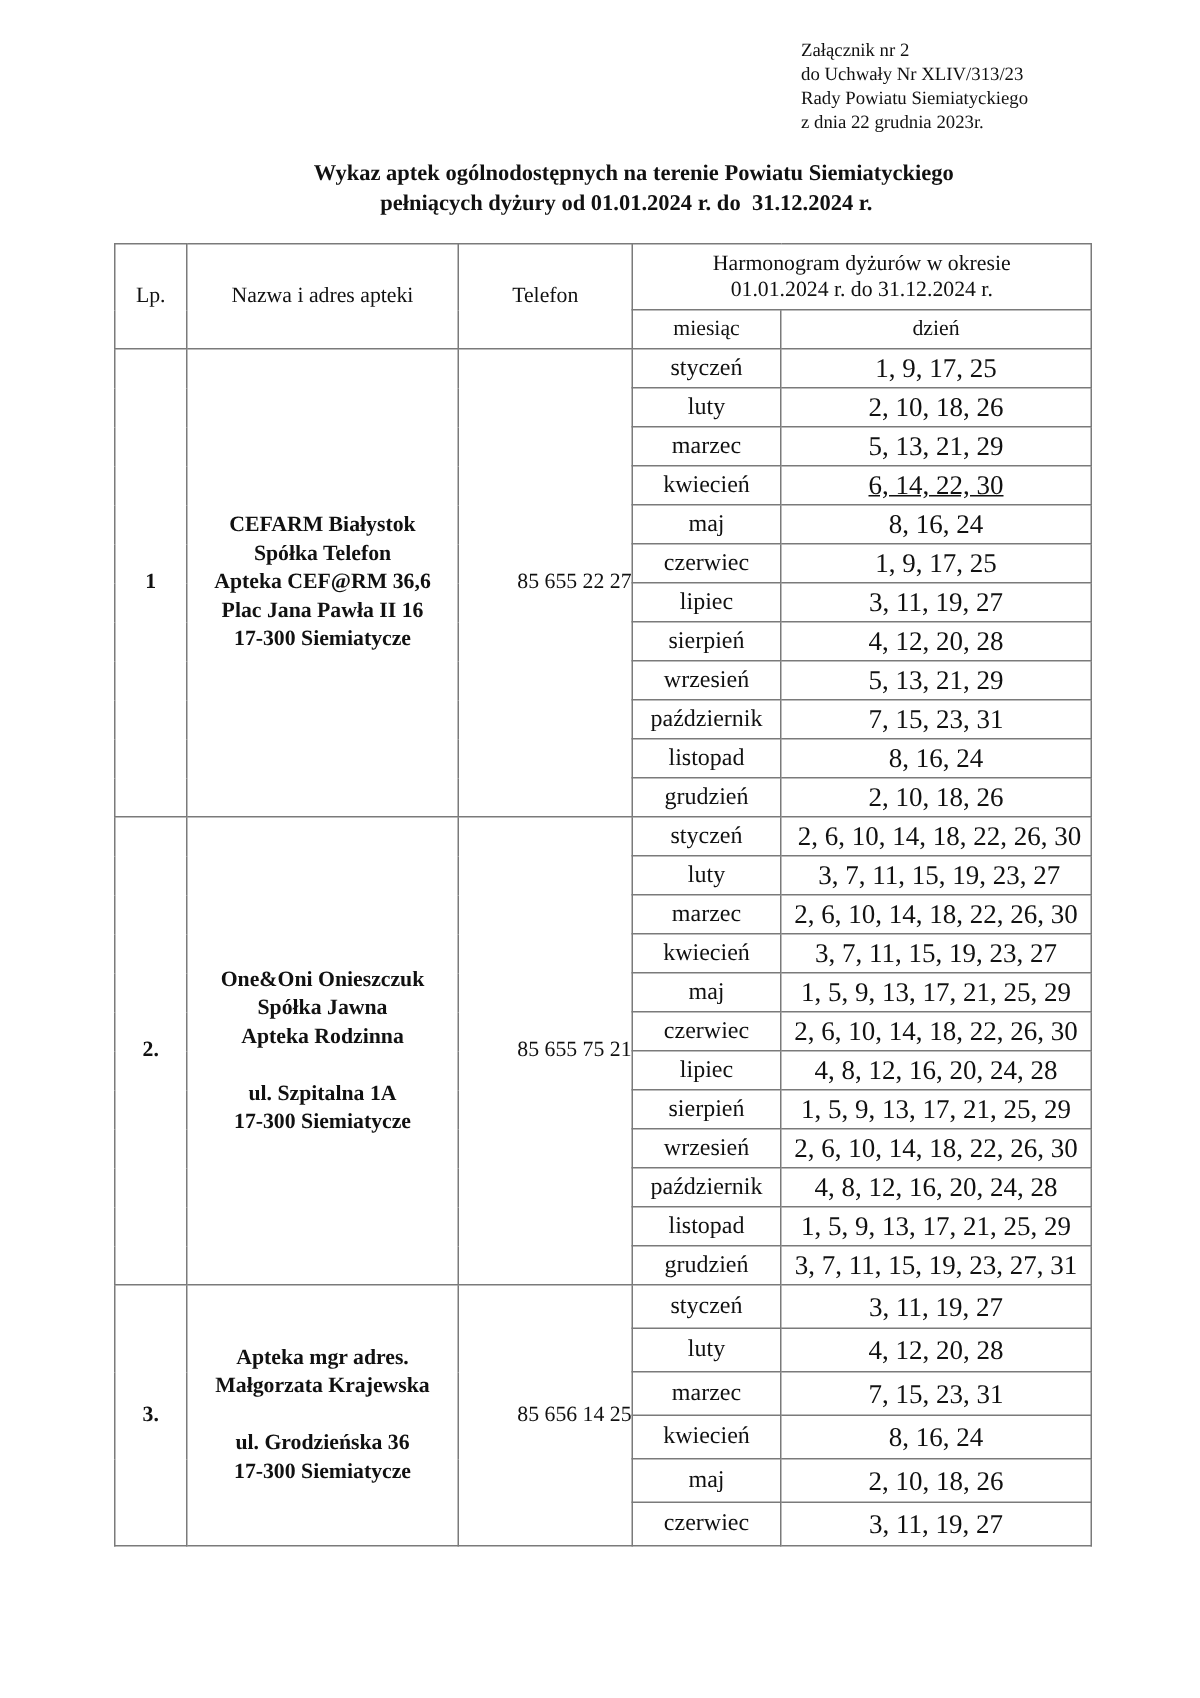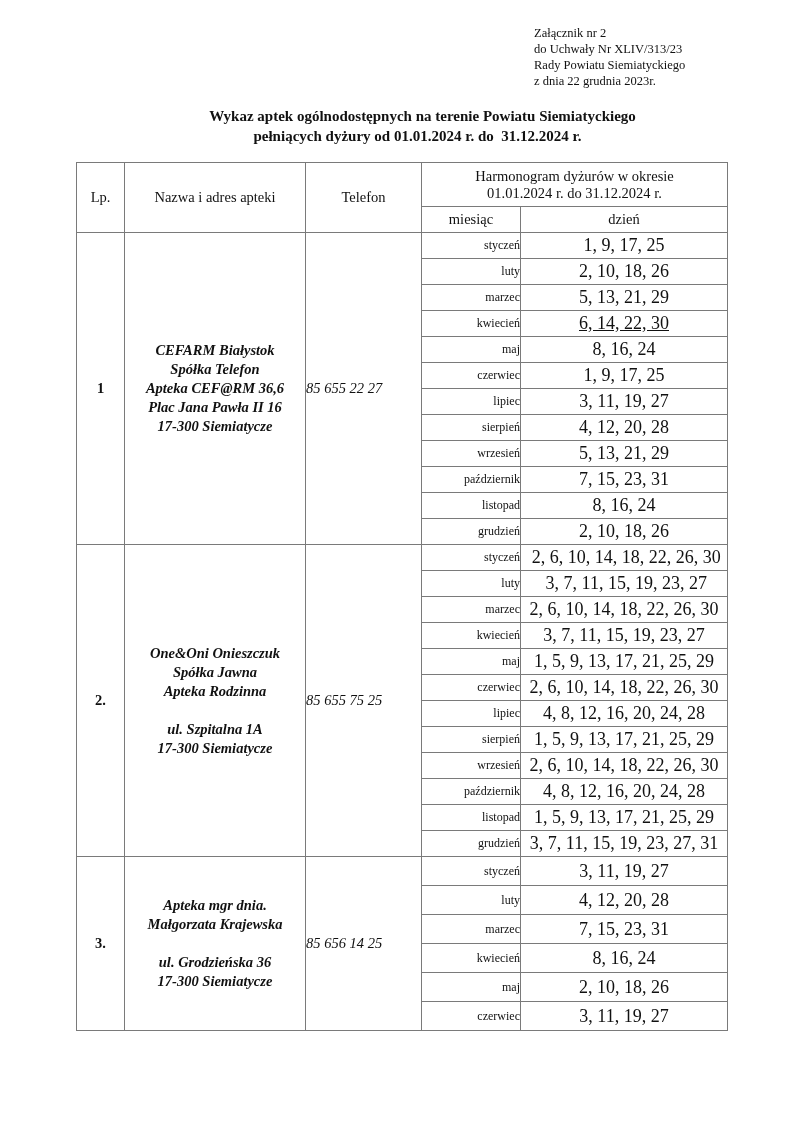--- a/index.html
+++ b/index.html
@@ -27,25 +27,25 @@
   }
   th { font-weight: normal; font-size: 14.5px; line-height: 17px; }
   .c-lp { width: 48px; }
   .c-name { width: 181px; }
   .c-tel { width: 116px; }
   .c-mon { width: 99px; }
   .c-day { width: auto; }
   .hdr-top { height: 44px; }
   .hdr-sub { height: 26px; }
   td.lp, td.name { text-align: center; font-weight: bold; font-size: 14.5px; line-height: 19px; }
-  td.tel { text-align: left; font-size: 14.5px; font-style: italic; }
-  td.mon { text-align: right; font-size: 12px; height: 25px; }
+  td.tel { text-align: right; font-size: 14.5px; }
+  td.mon { text-align: center; font-size: 16px; height: 25px; }
   td.day { text-align: center; padding-left: 5px; font-size: 18px; white-space: nowrap; }
   .g3 td.mon { height: 28px; }
-  .name span { display: block; font-style: italic; }
+  .name span { display: block; }
   .blank { height: 19px; }
 </style>
 </head>
 <body>
 
 <div class="annex">
   <div>Załącznik nr 2</div>
   <div>do Uchwały Nr XLIV/313/23</div>
   <div>Rady Powiatu Siemiatyckiego</div>
   <div>z dnia 22 grudnia 2023r.</div>
@@ -140,21 +140,21 @@
       <tr>
         <td class="lp" rowspan="12">2.</td>
         <td class="name" rowspan="12">
           <span>One&amp;Oni Onieszczuk</span>
           <span>Spółka Jawna</span>
           <span>Apteka Rodzinna</span>
           <span class="blank"></span>
           <span>ul. Szpitalna 1A</span>
           <span>17-300 Siemiatycze</span>
         </td>
-        <td class="tel" rowspan="12">85 655 75 25</td>
+        <td class="tel" rowspan="12">85 655 75 21</td>
         <td class="mon">styczeń</td>
         <td class="day" style="white-space: pre;"> 2, 6, 10, 14, 18, 22, 26, 30</td>
       </tr>
       <tr>
         <td class="mon">luty</td>
         <td class="day" style="white-space: pre;"> 3, 7, 11, 15, 19, 23, 27</td>
       </tr>
       <tr>
         <td class="mon">marzec</td>
         <td class="day" style="white-space: pre;">2, 6, 10, 14, 18, 22, 26, 30</td>
@@ -191,21 +191,21 @@
         <td class="mon">listopad</td>
         <td class="day" style="white-space: pre;">1, 5, 9, 13, 17, 21, 25, 29</td>
       </tr>
       <tr>
         <td class="mon">grudzień</td>
         <td class="day" style="white-space: pre;">3, 7, 11, 15, 19, 23, 27, 31</td>
       </tr>
       <tr class="g3">
         <td class="lp" rowspan="6">3.</td>
         <td class="name" rowspan="6">
-          <span>Apteka mgr dnia.</span>
+          <span>Apteka mgr adres.</span>
           <span>Małgorzata Krajewska</span>
           <span class="blank"></span>
           <span>ul. Grodzieńska 36</span>
           <span>17-300 Siemiatycze</span>
         </td>
         <td class="tel" rowspan="6">85 656 14 25</td>
         <td class="mon">styczeń</td>
         <td class="day" style="white-space: pre;">3, 11, 19, 27</td>
       </tr>
       <tr class="g3">

